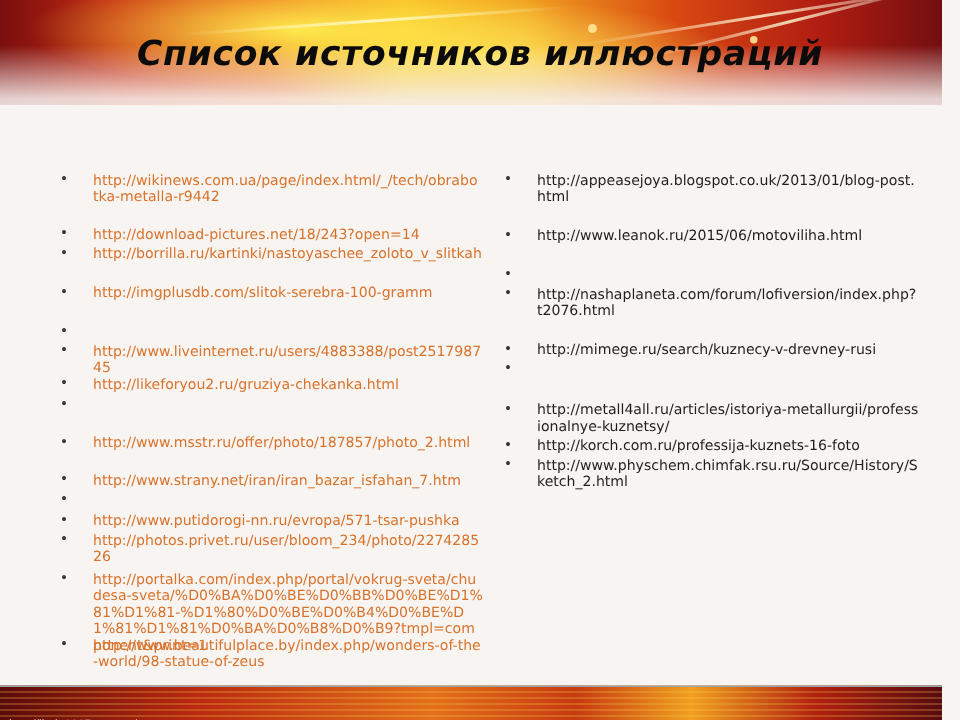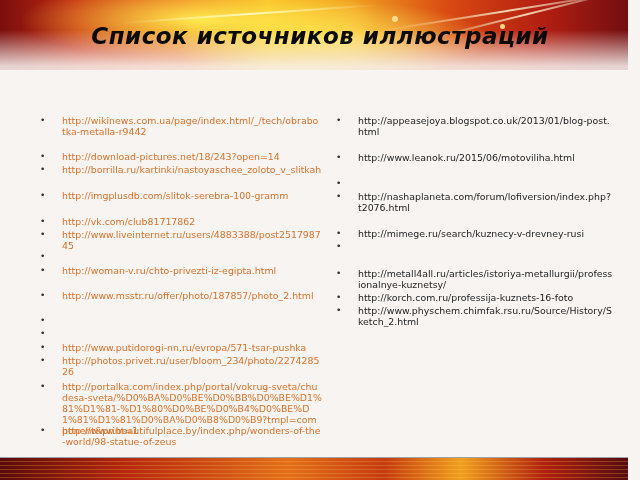--- a/index.html
+++ b/index.html
@@ -69,26 +69,26 @@
   <div class="glow" style="left:500px;top:24px;width:5px;height:5px;"></div>
   <div class="header-fade"></div>
 
   <div class="title">Список источников иллюстраций</div>
 
   <ul class="col col-left">
     <li class="item" style="top:0px;"><span class="bullet">•</span><a>http://wikinews.com.ua/page/index.html/_/tech/obrabotka-metalla-r9442</a></li>
     <li class="item" style="top:36px;"><span class="bullet">•</span><a>http://download-pictures.net/18/243?open=14</a></li>
     <li class="item" style="top:49px;"><span class="bullet">•</span><a>http://borrilla.ru/kartinki/nastoyaschee_zoloto_v_slitkah</a></li>
     <li class="item" style="top:75px;"><span class="bullet">•</span><a>http://imgplusdb.com/slitok-serebra-100-gramm</a></li>
-    <li class="item" style="top:101px;"><span class="bullet">•</span><a>http://vk.com/club81717862</a></li>
+    <li class="item" style="top:101px;"><span class="bullet">•</span></li>
     <li class="item" style="top:114px;"><span class="bullet">•</span><a>http://www.liveinternet.ru/users/4883388/post251798745</a></li>
-    <li class="item" style="top:136px;"><span class="bullet">•</span></li>
-    <li class="item" style="top:150px;"><span class="bullet">•</span><a>http://woman-v.ru/chto-privezti-iz-egipta.html</a></li>
+    <li class="item" style="top:136px;"><span class="bullet">•</span><a>http://likeforyou2.ru/gruziya-chekanka.html</a></li>
+    <li class="item" style="top:150px;"><span class="bullet">•</span></li>
     <li class="item" style="top:175px;"><span class="bullet">•</span><a>http://www.msstr.ru/offer/photo/187857/photo_2.html</a></li>
-    <li class="item" style="top:200px;"><span class="bullet">•</span></li>
+    <li class="item" style="top:200px;"><span class="bullet">•</span><a>http://www.strany.net/iran/iran_bazar_isfahan_7.htm</a></li>
     <li class="item" style="top:213px;"><span class="bullet">•</span></li>
     <li class="item" style="top:227px;"><span class="bullet">•</span><a>http://www.putidorogi-nn.ru/evropa/571-tsar-pushka</a></li>
     <li class="item" style="top:240px;"><span class="bullet">•</span><a>http://photos.privet.ru/user/bloom_234/photo/227428526</a></li>
     <li class="item" style="top:266px;"><span class="bullet">•</span><a>http://portalka.com/index.php/portal/vokrug-sveta/chudesa-sveta/%D0%BA%D0%BE%D0%BB%D0%BE%D1%81%D1%81-%D1%80%D0%BE%D0%B4%D0%BE%D1%81%D1%81%D0%BA%D0%B8%D0%B9?tmpl=component&amp;print=1</a></li>
     <li class="item" style="top:310px;"><span class="bullet">•</span><a>http://www.beautifulplace.by/index.php/wonders-of-the-world/98-statue-of-zeus</a></li>
   </ul>
 
   <ul class="col col-right">
     <li class="item" style="top:0px;"><span class="bullet">•</span><a>http://appeasejoya.blogspot.co.uk/2013/01/blog-post.html</a></li>
     <li class="item" style="top:37px;"><span class="bullet">•</span><a>http://www.leanok.ru/2015/06/motoviliha.html</a></li>

